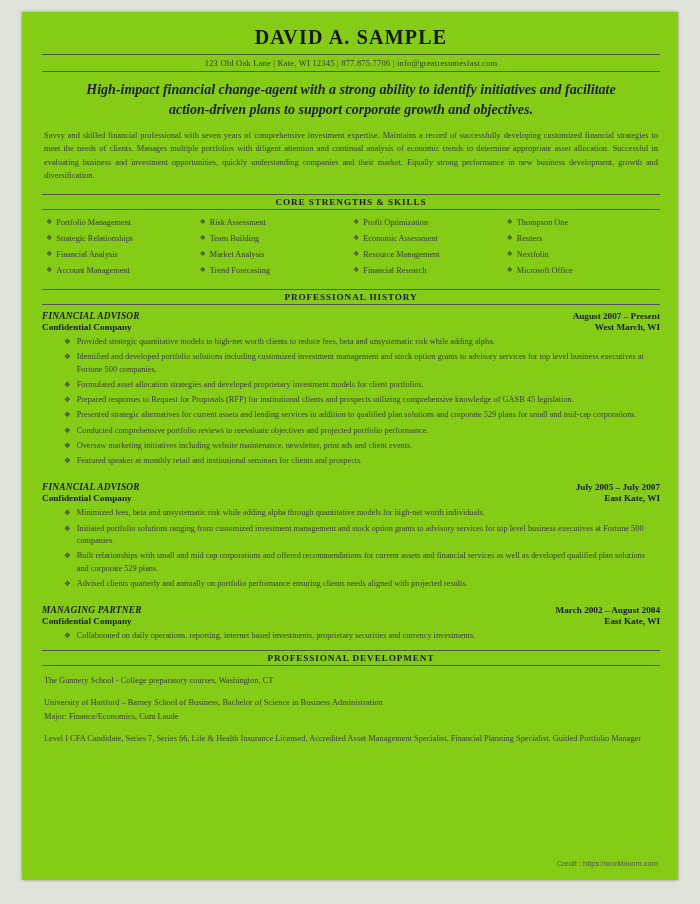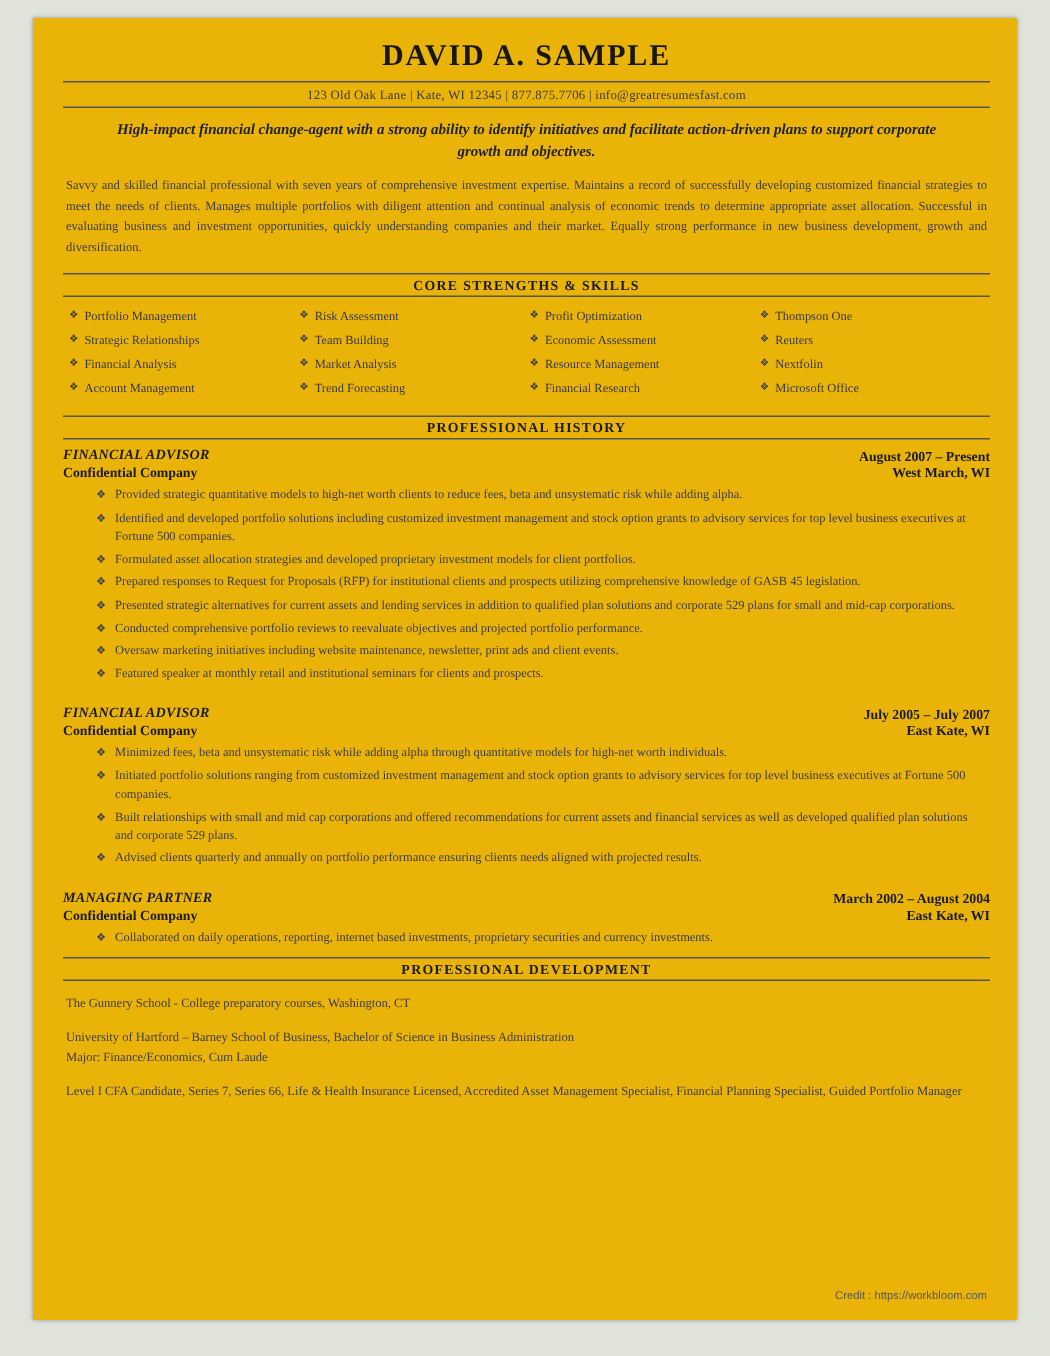--- a/index.html
+++ b/index.html
@@ -12,21 +12,21 @@
     background: #dfe3da;
     font-family: "Liberation Serif", serif;
     overflow: hidden;
   }
   .page-frame {
     position: absolute;
     left: 22px;
     top: 12px;
     width: 656px;
     height: 868px;
-    background: #eab308;
+    background: #84cc16;
     box-shadow: 0 0 3px rgba(0,0,0,0.35);
     overflow: hidden;
   }
   .sheet {
     position: absolute;
     left: 20px;
     top: 14px;
     right: 18px;
     bottom: 10px;
     color: #2e2e2e;
@@ -43,21 +43,21 @@
     border-top: 1px solid #555;
     border-bottom: 1px solid #555;
     text-align: center;
     font-size: 8.5px;
     letter-spacing: 0.2px;
     padding: 3px 0 3px 0;
     color: #3a3a3a;
   }
   .tagline {
     text-align: center;
-    font-size: 10px;
+    font-size: 14px;
     font-style: italic;
     font-weight: bold;
     line-height: 1.45;
     padding: 8px 32px 6px 32px;
     color: #222;
   }
   .summary {
     font-size: 8.4px;
     line-height: 1.62;
     text-align: justify;

